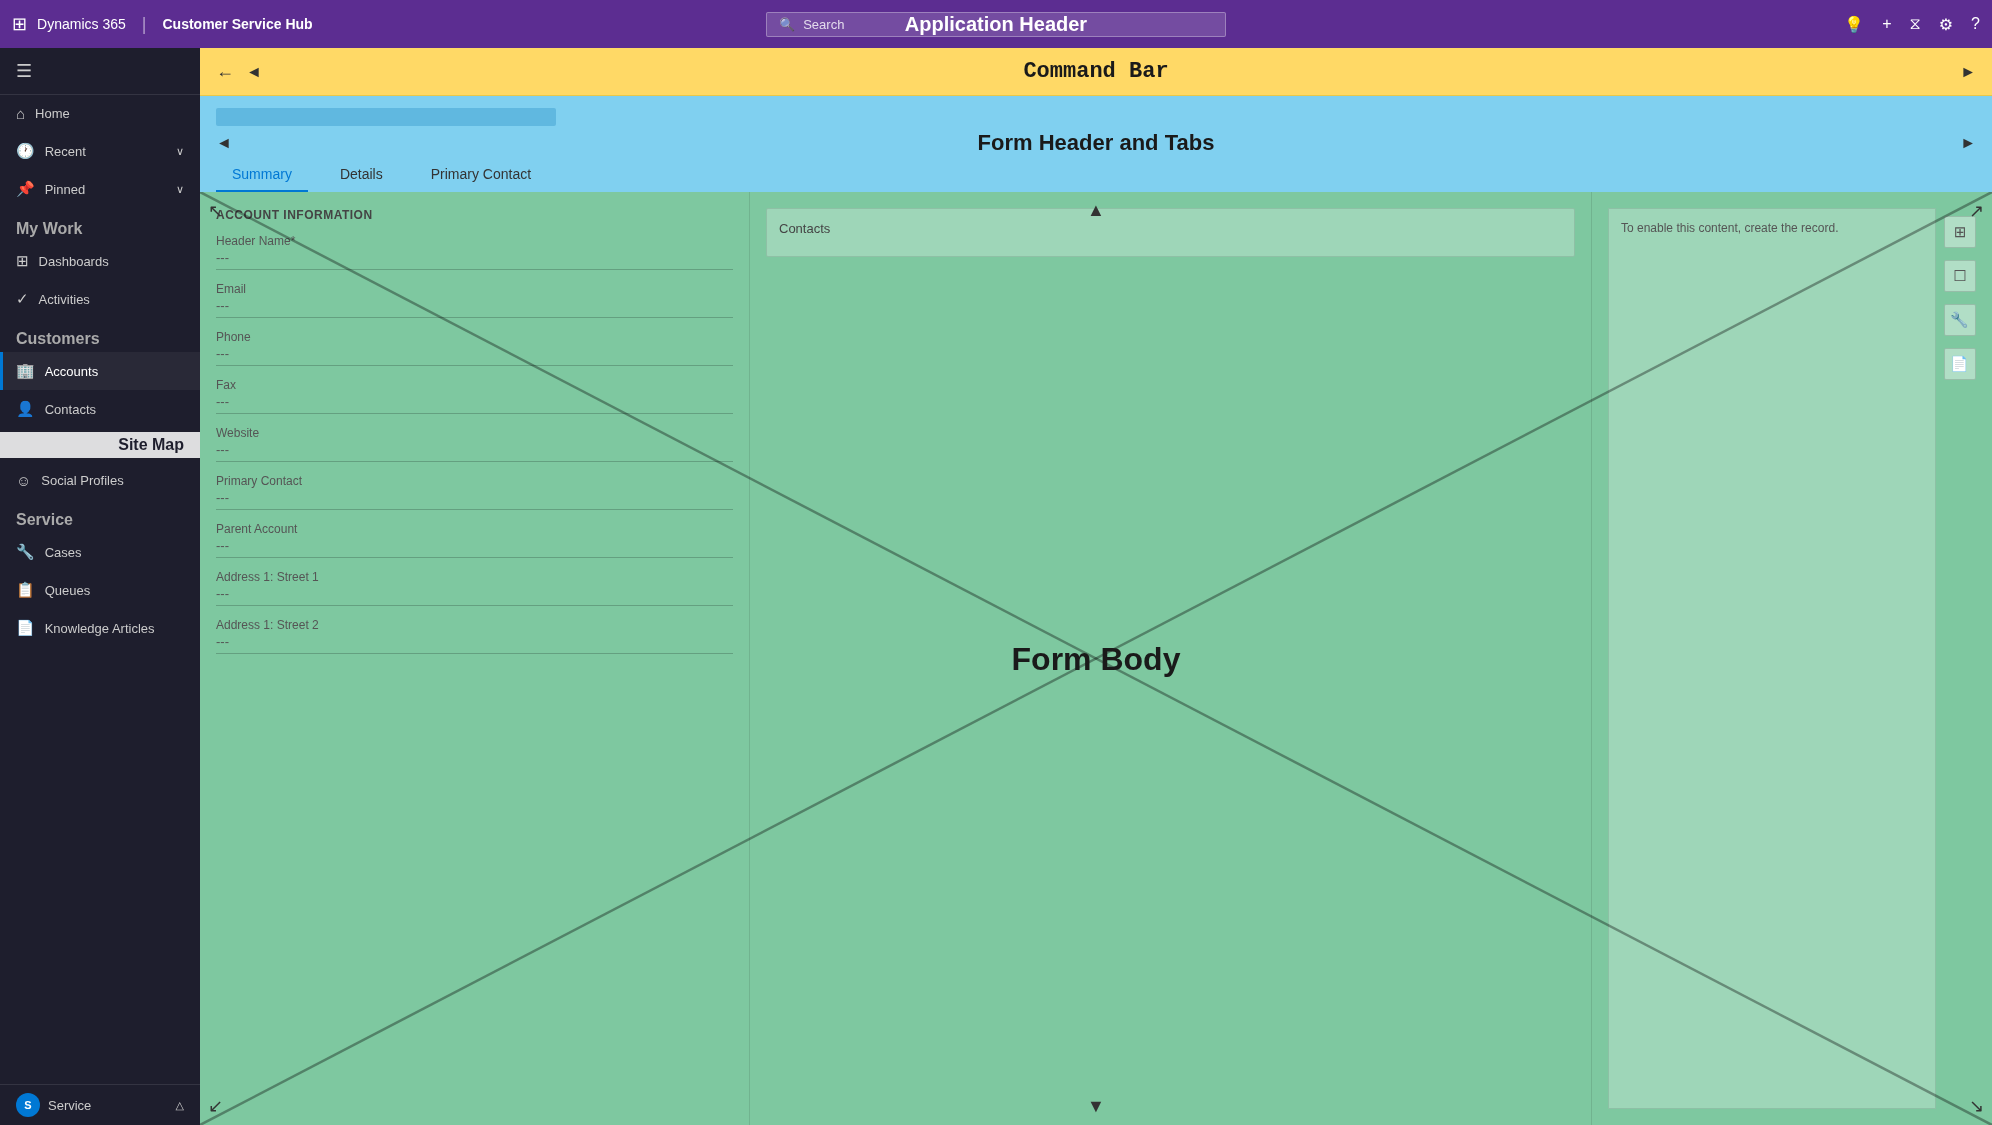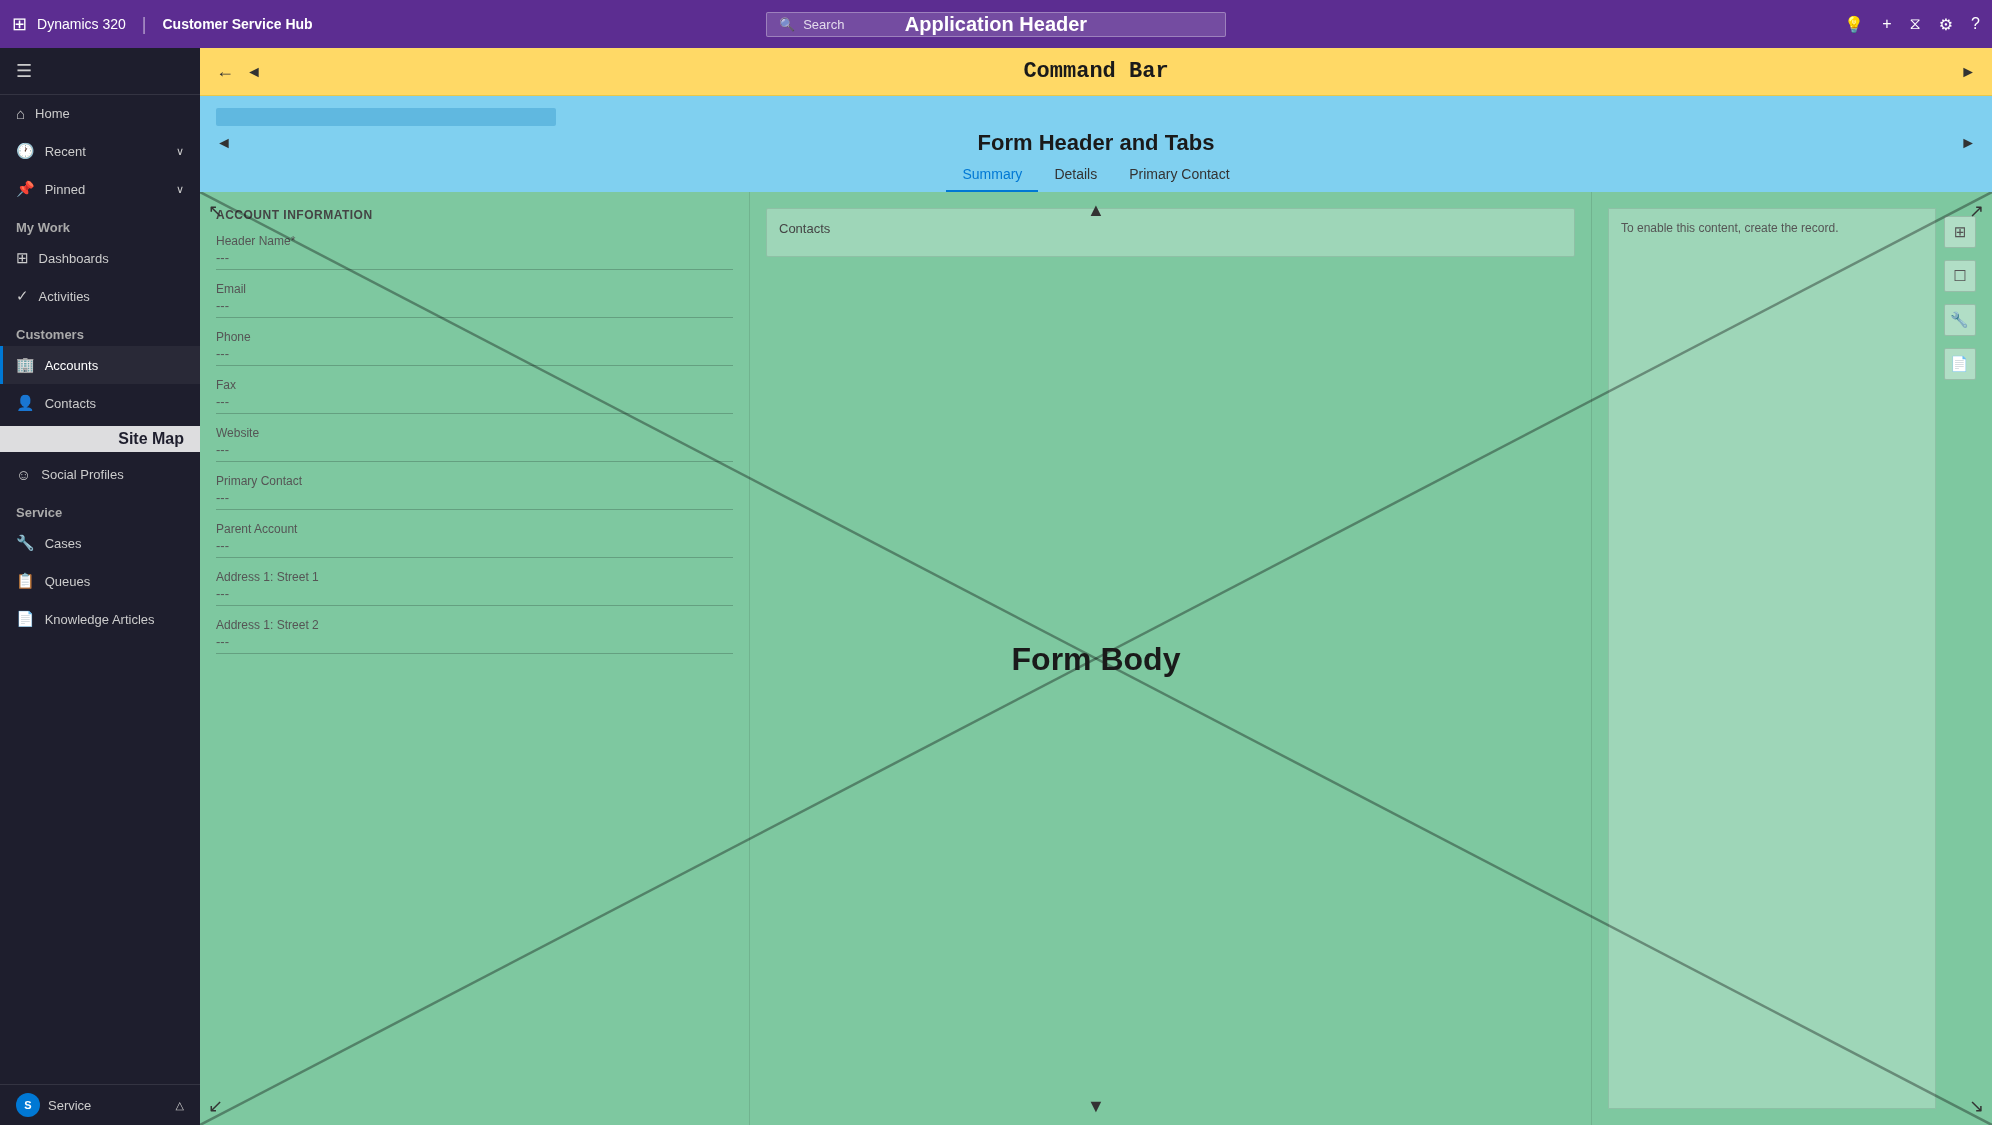--- a/index.html
+++ b/index.html
@@ -95,21 +95,21 @@
       padding: 10px 16px;
       gap: 10px;
       cursor: pointer;
       font-size: 13px;
       color: #ccc;
     }
     .sidebar-nav-item .icon { font-size: 15px; }
     .sidebar-nav-item .chevron { margin-left: auto; font-size: 11px; }
     .sidebar-section-label {
       padding: 12px 16px 4px;
-      font-size: 13px;
+      font-size: 16px;
       font-weight: 600;
       color: #aaa;
       text-transform: none;
     }
     .sidebar-nav-item.active {
       border-left: 3px solid #0078d4;
       padding-left: 13px;
       color: white;
       background: rgba(255,255,255,0.05);
     }
@@ -197,23 +197,22 @@
     }
     .form-header-record-name {
       width: 340px;
       height: 18px;
       background: #60b8e0;
       border-radius: 2px;
       margin-bottom: 8px;
     }
     .form-tabs {
       display: flex;
-      gap: 0;
+      gap: 16px;
       border-bottom: none;
-      justify-content: center;
     }
     .form-tab {
       padding: 8px 16px;
       font-size: 14px;
       cursor: pointer;
       color: #333;
       border-bottom: 2px solid transparent;
     }
     .form-tab.active {
       color: #0078d4;
@@ -367,21 +366,21 @@
       height: 100%;
       pointer-events: none;
     }
   </style>
 </head>
 <body>
 
 <div class="app-header">
   <div class="app-header-brand">
     <span class="waffle-icon">⊞</span>
-    <span class="app-name">Dynamics 320</span>
+    <span class="app-name">Dynamics 365</span>
   </div>
   <span class="app-header-separator">|</span>
   <span class="app-header-module">Customer Service Hub</span>
   <div class="app-header-search">
     <span>🔍</span>
     <span>Search</span>
   </div>
   <div style="position:absolute;left:50%;transform:translateX(-50%);color:white;font-size:20px;font-weight:700;pointer-events:none;">Application Header</div>
   <div class="app-header-actions">
     <span>💡</span>

